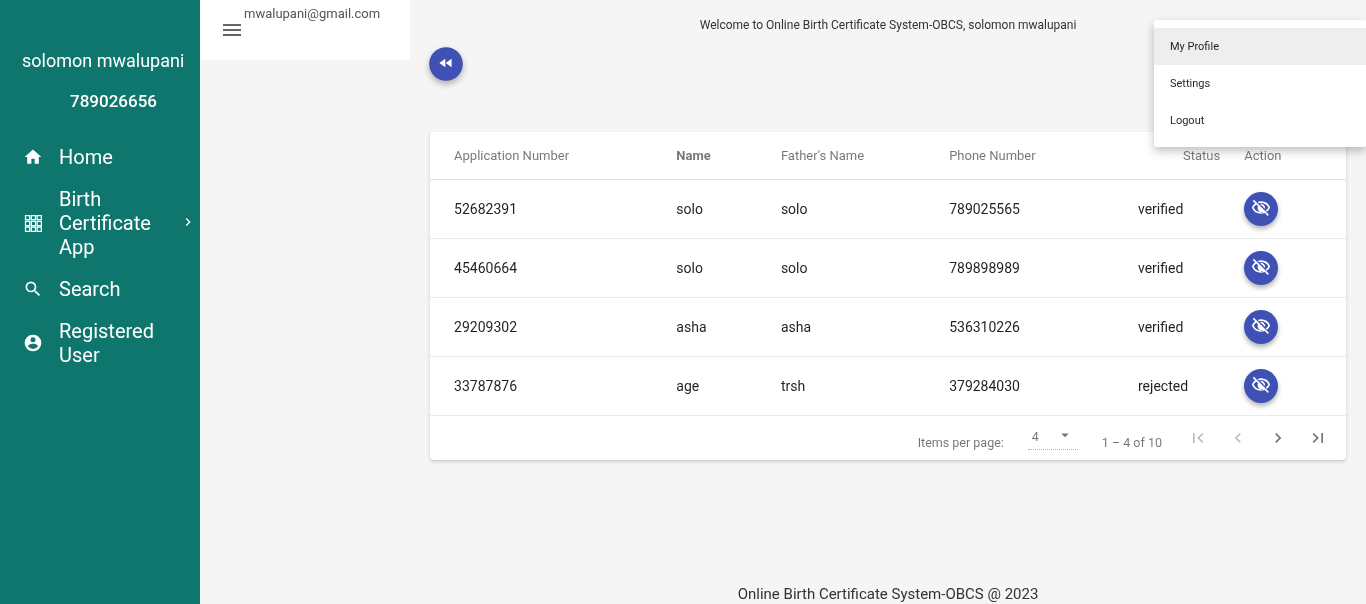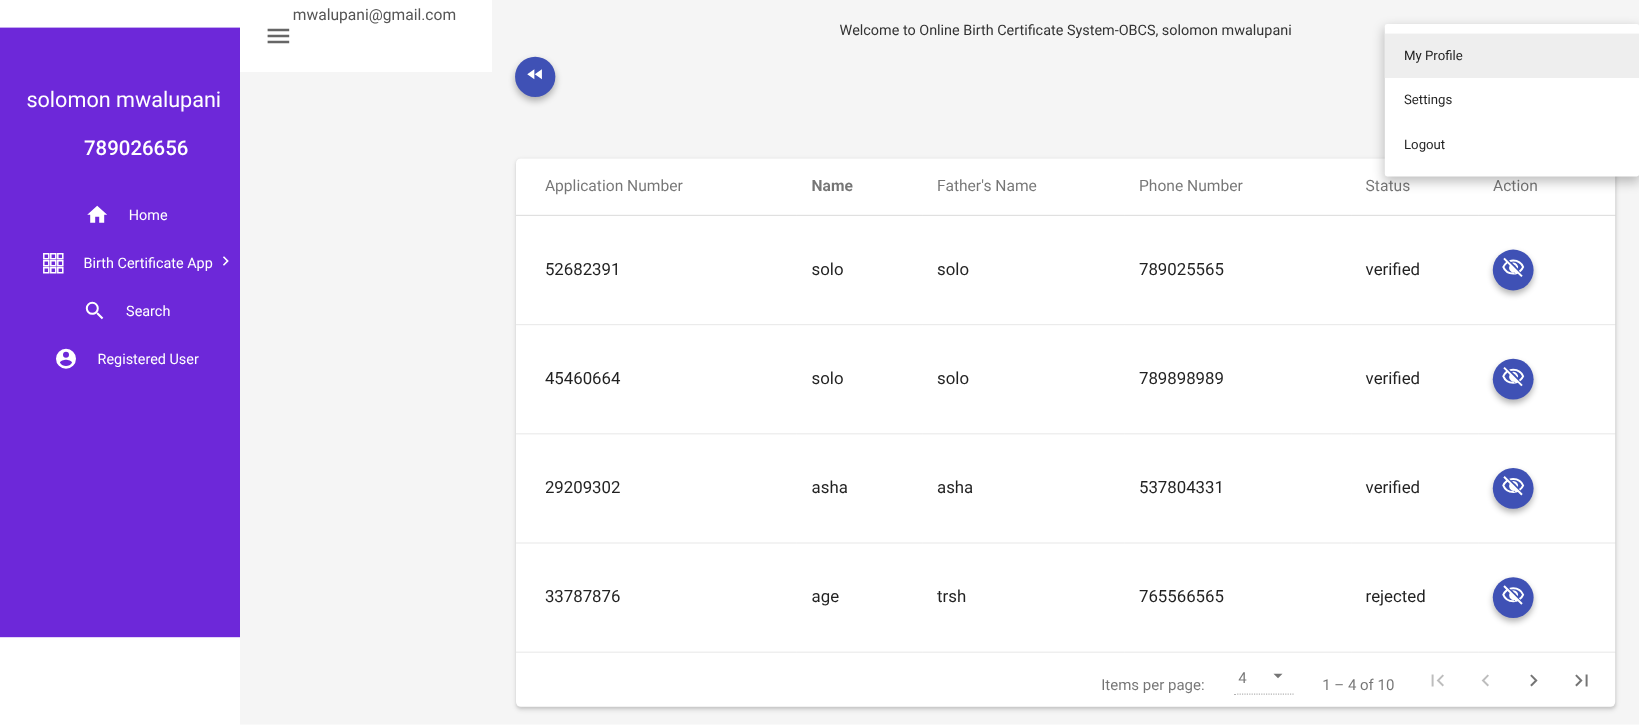--- a/index.html
+++ b/index.html
@@ -10,45 +10,43 @@
     background: #fff;
     width: 1366px;
     height: 604px;
     overflow: hidden;
     position: relative;
   }
   .sidebar {
     position: absolute;
     left: 0; top: 0;
     width: 200px;
-    height: 508px;
-    background: #6d28d9;
+    height: 604px;
+    background: #0f766e;
     color: #fff;
-    margin-top: 23px;
   }
   .sidebar-user {
     padding: 50px 12px 0 22px;
   }
   .sidebar-user-name {
     font-size: 18px;
     font-weight: 400;
   }
   .sidebar-user-phone {
     font-size: 17px;
     font-weight: 500;
     padding: 20px 0 25px 48px;
   }
   .nav-item {
     display: flex;
     align-items: center;
     padding: 9px 12px 9px 22px;
     cursor: pointer;
-    font-size: 12px;
+    font-size: 20px;
     position: relative;
-    justify-content: center;
   }
   .nav-item .nav-icon {
     width: 22px;
     height: 22px;
     margin-right: 15px;
     flex-shrink: 0;
     display: flex;
     align-items: center;
     justify-content: center;
   }
@@ -136,28 +134,28 @@
     font-weight: 400;
     font-size: 13px;
     color: rgba(0,0,0,0.54);
     padding: 16px 12px;
     border-bottom: 1px solid rgba(0,0,0,0.12);
   }
   th:first-child, td:first-child { padding-left: 24px; }
   td {
     font-size: 14px;
     color: rgba(0,0,0,0.87);
-    padding: 28px 12px;
+    padding: 12px 12px;
     border-bottom: 1px solid rgba(0,0,0,0.08);
   }
   .col-app { width: 250px; }
   .col-name { width: 110px; font-weight: bold; }
   .col-father { width: 180px; }
   .col-phone { width: 200px; }
-  .col-status { width: 110px; }
+  .col-status { width: 110px; text-align: right; }
   .col-action { width: 120px; }
 
   .action-btn {
     width: 34px;
     height: 34px;
     border-radius: 50%;
     background: #3f51b5;
     display: inline-flex;
     align-items: center;
     justify-content: center;
@@ -339,35 +337,35 @@
                 <span><svg viewBox="0 0 24 24">
                       <path d="M12 6a9.77 9.77 0 0 1 8.82 5.5 9.77 9.77 0 0 1-3.13 3.61l1.42 1.42A11.8 11.8 0 0 0 23 11.5 11.83 11.83 0 0 0 12 4a11.6 11.6 0 0 0-4.04.73l1.58 1.58A9.6 9.6 0 0 1 12 6zm-1.07 1.14L13 9.21a2.5 2.5 0 0 1 1.79 1.79l2.07 2.07A5 5 0 0 0 12 7a4.9 4.9 0 0 0-1.07.14zM2.1 3.51 4.9 6.31A11.79 11.79 0 0 0 1 11.5 11.83 11.83 0 0 0 12 19a11.7 11.7 0 0 0 4.63-.95l3.46 3.46 1.41-1.41L3.51 2.1 2.1 3.51zM12 17a9.77 9.77 0 0 1-8.82-5.5A9.77 9.77 0 0 1 6.36 7.77l2.07 2.07A5 5 0 0 0 12 17a4.9 4.9 0 0 0 1.07-.14l1.58 1.58A9.6 9.6 0 0 1 12 17z"></path>
                     </svg></span>
               </span>
             </td>
           </tr>
           <tr>
             <td>29209302</td>
             <td>asha</td>
             <td>asha</td>
-            <td>537804331</td>
+            <td>536310226</td>
             <td>verified</td>
             <td>
               <span class="action-btn">
                 <span><svg viewBox="0 0 24 24">
                       <path d="M12 6a9.77 9.77 0 0 1 8.82 5.5 9.77 9.77 0 0 1-3.13 3.61l1.42 1.42A11.8 11.8 0 0 0 23 11.5 11.83 11.83 0 0 0 12 4a11.6 11.6 0 0 0-4.04.73l1.58 1.58A9.6 9.6 0 0 1 12 6zm-1.07 1.14L13 9.21a2.5 2.5 0 0 1 1.79 1.79l2.07 2.07A5 5 0 0 0 12 7a4.9 4.9 0 0 0-1.07.14zM2.1 3.51 4.9 6.31A11.79 11.79 0 0 0 1 11.5 11.83 11.83 0 0 0 12 19a11.7 11.7 0 0 0 4.63-.95l3.46 3.46 1.41-1.41L3.51 2.1 2.1 3.51zM12 17a9.77 9.77 0 0 1-8.82-5.5A9.77 9.77 0 0 1 6.36 7.77l2.07 2.07A5 5 0 0 0 12 17a4.9 4.9 0 0 0 1.07-.14l1.58 1.58A9.6 9.6 0 0 1 12 17z"></path>
                     </svg></span>
               </span>
             </td>
           </tr>
           <tr>
             <td>33787876</td>
             <td>age</td>
             <td>trsh</td>
-            <td>765566565</td>
+            <td>379284030</td>
             <td>rejected</td>
             <td>
               <span class="action-btn">
                 <span><svg viewBox="0 0 24 24">
                       <path d="M12 6a9.77 9.77 0 0 1 8.82 5.5 9.77 9.77 0 0 1-3.13 3.61l1.42 1.42A11.8 11.8 0 0 0 23 11.5 11.83 11.83 0 0 0 12 4a11.6 11.6 0 0 0-4.04.73l1.58 1.58A9.6 9.6 0 0 1 12 6zm-1.07 1.14L13 9.21a2.5 2.5 0 0 1 1.79 1.79l2.07 2.07A5 5 0 0 0 12 7a4.9 4.9 0 0 0-1.07.14zM2.1 3.51 4.9 6.31A11.79 11.79 0 0 0 1 11.5 11.83 11.83 0 0 0 12 19a11.7 11.7 0 0 0 4.63-.95l3.46 3.46 1.41-1.41L3.51 2.1 2.1 3.51zM12 17a9.77 9.77 0 0 1-8.82-5.5A9.77 9.77 0 0 1 6.36 7.77l2.07 2.07A5 5 0 0 0 12 17a4.9 4.9 0 0 0 1.07-.14l1.58 1.58A9.6 9.6 0 0 1 12 17z"></path>
                     </svg></span>
               </span>
             </td>
           </tr>
         </tbody>

